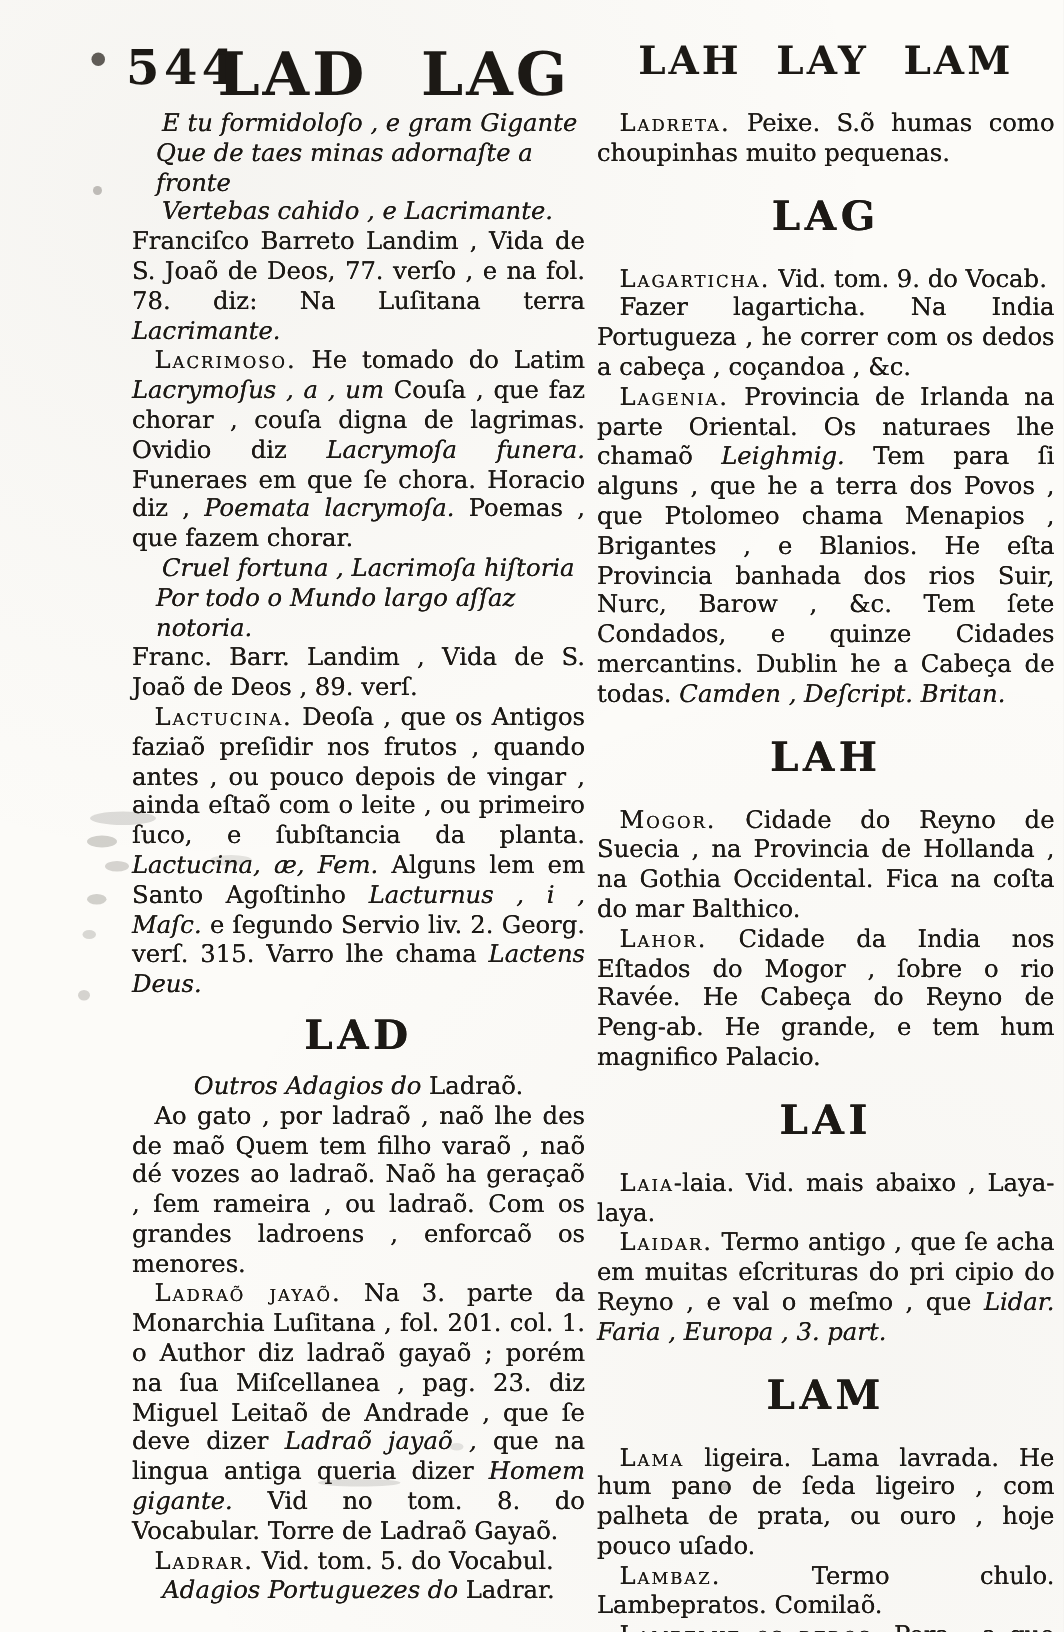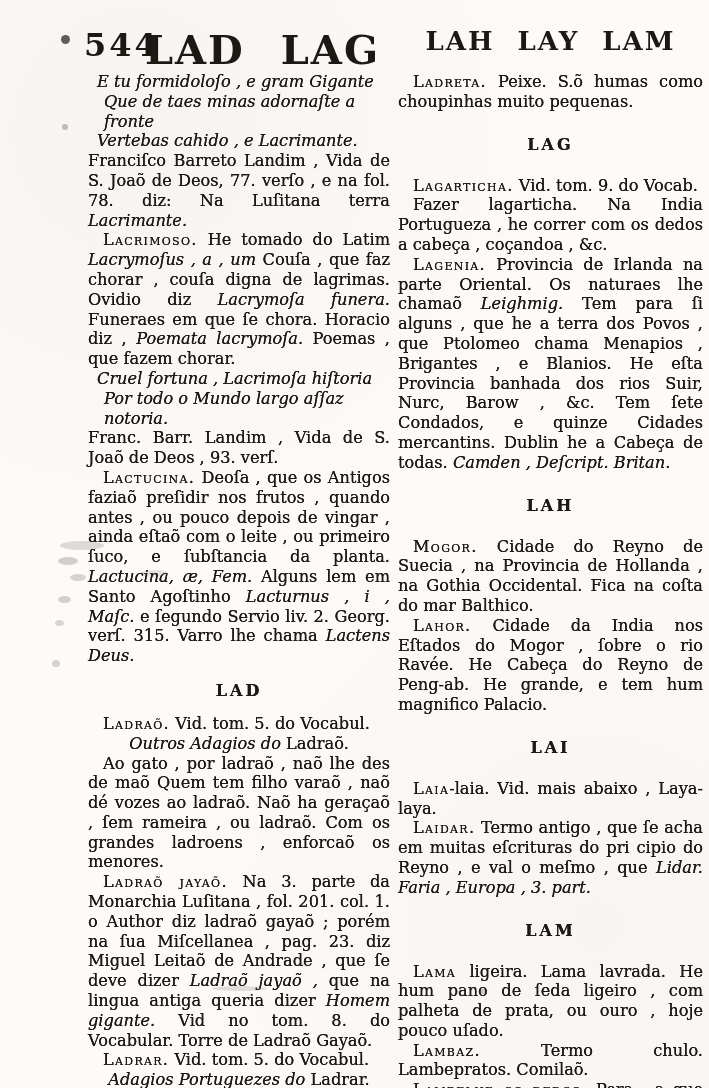--- a/index.html
+++ b/index.html
@@ -39,25 +39,25 @@
     padding:0 6px 0 88px;
     box-sizing:border-box;
     gap:8px;
   }
   .col { font-size:16.2px; line-height:19.8px; text-shadow:0 0 .4px currentColor; }
   .col-left  { width:302px; flex:0 0 302px; }
   .col-right { width:305px; flex:0 0 305px; }
   .blk { margin:0; }
   .para  { text-indent:15px; text-align:justify; }
   .flush { text-indent:0;  text-align:justify; }
-  .verse { font-style:italic; margin-left:9px; text-align:left; }
+  .verse { font-style:italic; margin-left:20px; text-align:left; }
   .verse.v2 { margin-left:16px; }
   .center { text-align:center; }
   .heading {
-    text-align:center; font-size:16px; font-weight:600;
+    text-align:center; font-size:27px; font-weight:600;
     letter-spacing:3px; line-height:24px;
     margin:13px 0 11px;
   }
   .col-right .heading { margin:21px 0 19px; }
   .seg-i  { font-style:italic; }
   .seg-sc { font-variant:small-caps; letter-spacing:1.3px; }
   
   .speck { position:absolute; border-radius:50%; background:#3a362f; }
 </style>
 </head>
@@ -72,24 +72,23 @@
 
   <div class="columns">
     <div class="col col-left" id="col-left">
         <p class="blk verse"><span class="seg-i">E tu formidoloſo , e gram Gigante</span></p>
         <p class="blk verse v2"><span class="seg-i">Que de taes minas adornaſte a fronte</span></p>
         <p class="blk verse"><span class="seg-i">Vertebas cahido , e </span><span class="seg-n">Lacrimante.</span></p>
         <p class="blk flush"><span class="seg-n">Franciſco Barreto Landim , Vida de S. Joaõ de Deos, 77. verſo , e na fol. 78. diz: Na Luſitana terra </span><span class="seg-i">Lacrimante.</span></p>
         <p class="blk para"><span class="seg-sc">Lacrimoso.</span><span class="seg-n"> He tomado do Latim </span><span class="seg-i">Lacrymoſus , a , um</span><span class="seg-n"> Couſa , que faz chorar , couſa digna de lagrimas. Ovidio diz </span><span class="seg-i">Lacrymoſa funera.</span><span class="seg-n"> Funeraes em que ſe chora. Horacio diz , </span><span class="seg-i">Poemata lacrymoſa.</span><span class="seg-n"> Poemas , que fazem chorar.</span></p>
         <p class="blk verse"><span class="seg-i">Cruel fortuna , Lacrimoſa hiſtoria</span></p>
         <p class="blk verse v2"><span class="seg-i">Por todo o Mundo largo aſſaz notoria.</span></p>
-        <p class="blk flush"><span class="seg-n">Franc. Barr. Landim , Vida de S. Joaõ de Deos , 93. verſ.</span></p>
+        <p class="blk flush"><span class="seg-n">Franc. Barr. Landim , Vida de S. Joaõ de Deos , 89. verſ.</span></p>
         <p class="blk para"><span class="seg-sc">Lactucina.</span><span class="seg-n"> Deoſa , que os Antigos faziaõ preſidir nos frutos , quando antes , ou pouco depois de vingar , ainda eſtaõ com o leite , ou primeiro ſuco, e ſubſtancia da planta. </span><span class="seg-i">Lactucina, æ, Fem.</span><span class="seg-n"> Alguns lem em Santo Agoſtinho </span><span class="seg-i">Lacturnus , i , Maſc.</span><span class="seg-n"> e ſegundo Servio liv. 2. Georg. verſ. 315. Varro lhe chama </span><span class="seg-i">Lactens Deus.</span></p>
         <p class="blk heading"><span class="seg-n">LAD</span></p>
-        <p class="blk para"><span class="seg-sc">Ladraõ.</span><span class="seg-n"> Vid. tom. 5. do Vocabul.</span></p>
         <p class="blk center"><span class="seg-i">Outros Adagios do </span><span class="seg-n">Ladraõ.</span></p>
         <p class="blk para"><span class="seg-n">Ao gato , por ladraõ , naõ lhe des de maõ Quem tem filho varaõ , naõ dé vozes ao ladraõ. Naõ ha geraçaõ , ſem rameira , ou ladraõ. Com os grandes ladroens , enforcaõ os menores.</span></p>
         <p class="blk para"><span class="seg-sc">Ladraõ jayaõ.</span><span class="seg-n"> Na 3. parte da Monarchia Luſitana , fol. 201. col. 1. o Author diz ladraõ gayaõ ; porém na ſua Miſcellanea , pag. 23. diz Miguel Leitaõ de Andrade , que ſe deve dizer </span><span class="seg-i">Ladraõ jayaõ ,</span><span class="seg-n"> que na lingua antiga queria dizer </span><span class="seg-i">Homem gigante.</span><span class="seg-n"> Vid no tom. 8. do Vocabular. Torre de Ladraõ Gayaõ.</span></p>
         <p class="blk para"><span class="seg-sc">Ladrar.</span><span class="seg-n"> Vid. tom. 5. do Vocabul.</span></p>
         <p class="blk center"><span class="seg-i">Adagios Portuguezes do </span><span class="seg-n">Ladrar.</span></p>
       </div>
     <div class="col col-right" id="col-right">
         <p class="blk para"><span class="seg-sc">Ladreta.</span><span class="seg-n"> Peixe. S.õ humas como choupinhas muito pequenas.</span></p>
         <p class="blk heading"><span class="seg-n">LAG</span></p>
         <p class="blk para"><span class="seg-sc">Lagarticha.</span><span class="seg-n"> Vid. tom. 9. do Vocab.</span></p>

